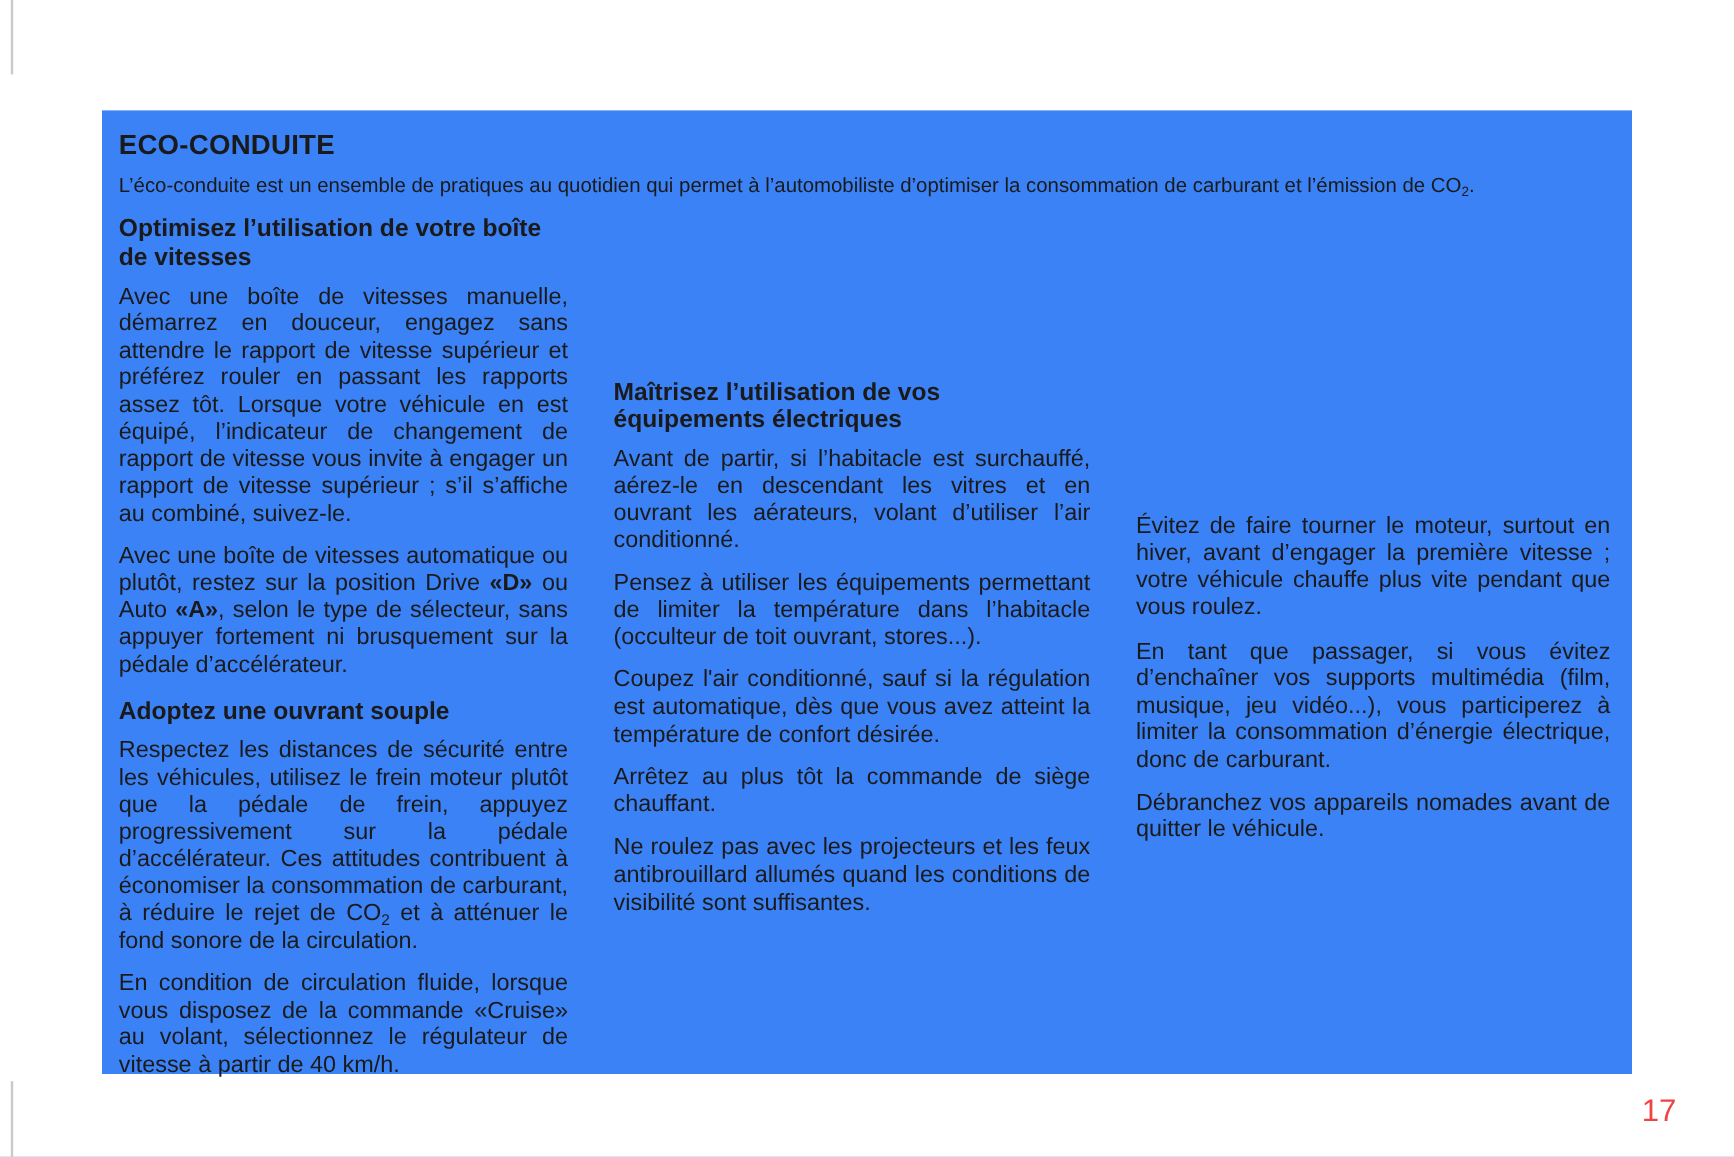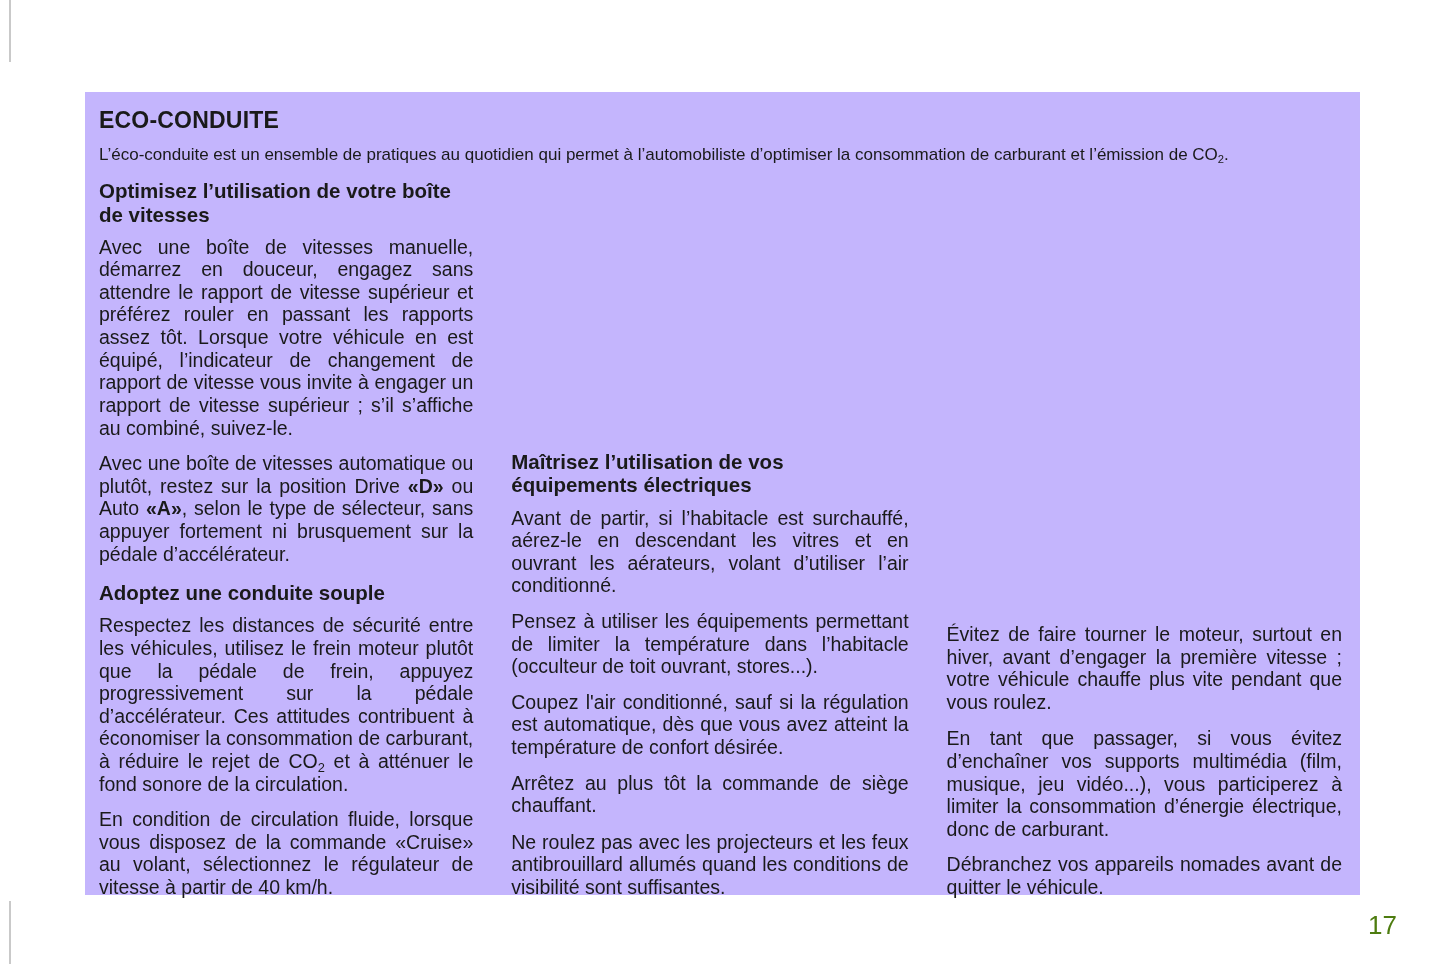--- a/index.html
+++ b/index.html
@@ -31,21 +31,21 @@
     width: 1445px;
     height: 964px;
   }
 
   .eco-panel {
     position: absolute;
     left: 85px;
     top: 92px;
     width: 1275px;
     height: 803px;
-    background: #c4b5fd;
+    background: #3b82f6;
     box-sizing: border-box;
     padding: 16px 18px 0 14px;
   }
 
   .panel-title {
     font-size: 23px;
     font-weight: bold;
     letter-spacing: 0.2px;
     color: #1a1a1a;
     margin: 0 0 12px 0;
@@ -56,21 +56,21 @@
     font-size: 17px;
     line-height: 1.18;
     color: #1a1a1a;
     text-align: justify;
     margin: 0 0 14px 0;
     padding-right: 2px;
   }
 
   .columns {
     display: flex;
-    align-items: flex-end;
+    align-items: center;
     gap: 16px;
   }
 
   .col {
     box-sizing: border-box;
   }
   .col-1 { width: 412px; padding-right: 22px; }
   .col-2 { width: 436px; padding-right: 22px; }
   .col-3 { width: 412px; padding-top: 52px; }
 
@@ -101,21 +101,21 @@
     vertical-align: baseline;
     position: relative;
     top: 0.28em;
   }
 
   .page-number {
     position: absolute;
     right: 48px;
     top: 910px;
     font-size: 26px;
-    color: #4d7c0f;
+    color: #ef4444;
     font-family: "Liberation Sans", sans-serif;
   }
 </style>
 </head>
 <body>
 
 <div class="page">
 
   <div class="crop-mark top"></div>
   <div class="crop-mark bottom"></div>
@@ -128,21 +128,21 @@
 
     <div class="columns">
 
       <div class="col col-1">
         <h2 class="sub-head">Optimisez l’utilisation de votre boîte de vitesses</h2>
 
         <p class="para">Avec une boîte de vitesses manuelle, démarrez en douceur, engagez sans attendre le rapport de vitesse supérieur et préférez rouler en passant les rapports assez tôt. Lorsque votre véhicule en est équipé, l’indicateur de changement de rapport de vitesse vous invite à engager un rapport de vitesse supérieur ; s’il s’affiche au combiné, suivez-le.</p>
 
         <p class="para"><span>Avec une boîte de vitesses automatique ou plutôt, restez sur la position Drive </span><b>«D»</b><span> ou Auto </span><b>«A»</b><span>, selon le type de sélecteur, sans appuyer fortement ni brusquement sur la pédale d’accélérateur.</span></p>
 
-        <h2 class="sub-head spaced">Adoptez une conduite souple</h2>
+        <h2 class="sub-head spaced">Adoptez une ouvrant souple</h2>
 
         <p class="para"><span>Respectez les distances de sécurité entre les véhicules, utilisez le frein moteur plutôt que la pédale de frein, appuyez progressivement sur la pédale d’accélérateur. Ces attitudes contribuent à économiser la consommation de carburant, à réduire le rejet de CO</span><sub>2</sub><span> et à atténuer le fond sonore de la circulation.</span></p>
 
         <p class="para last">En condition de circulation fluide, lorsque vous disposez de la commande «Cruise» au volant, sélectionnez le régulateur de vitesse à partir de 40 km/h.</p>
       </div>
 
       <div class="col col-2">
         <h2 class="sub-head">Maîtrisez l’utilisation de vos équipements électriques</h2>
 
         <p class="para">Avant de partir, si l’habitacle est surchauffé, aérez-le en descendant les vitres et en ouvrant les aérateurs, volant d’utiliser l’air conditionné.</p>

